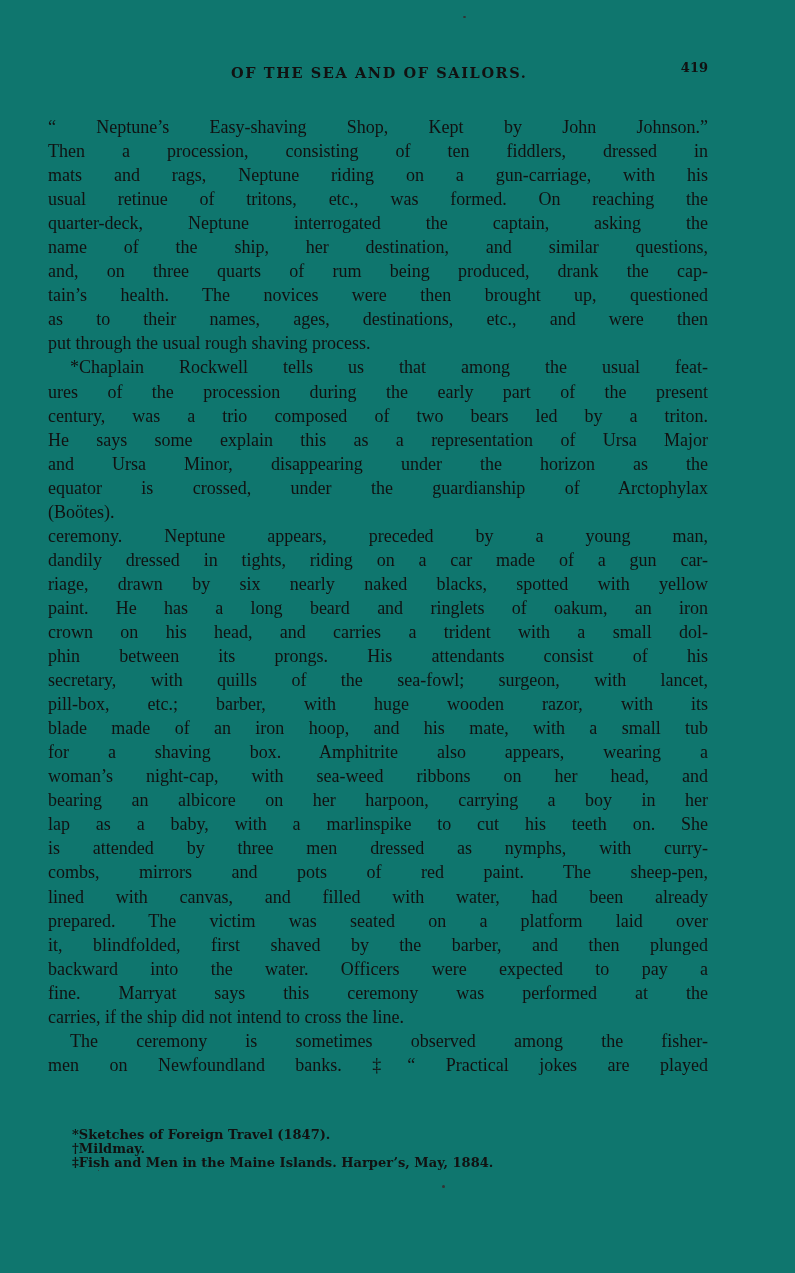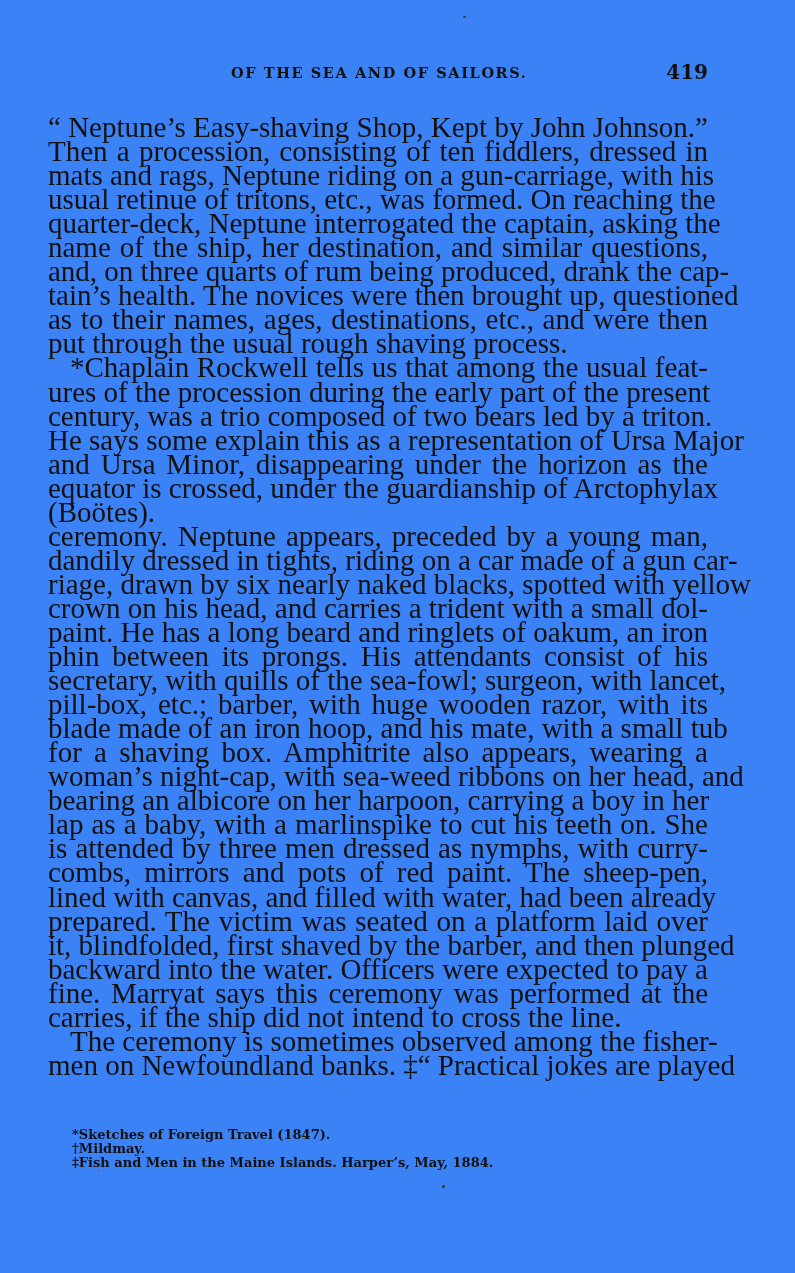--- a/index.html
+++ b/index.html
@@ -1,21 +1,21 @@
 <!DOCTYPE html>
 <html><head>
 <meta charset="utf-8">
 <style>
   html, body { margin: 0; padding: 0; background: #ffffff; }
   body { width: 795px; height: 1273px; position: relative; overflow: hidden; }
-  .page { position: absolute; left: 0; top: 0; width: 795px; height: 1273px; background: #3b82f6; }
+  .page { position: absolute; left: 0; top: 0; width: 795px; height: 1273px; background: #0f766e; }
   .header { position: absolute; top: 60px; left: 48px; width: 660px; height: 26px; }
   .running-title { position: absolute; left: 183px; top: 4px; font-family: "DejaVu Serif", serif; font-weight: bold; font-size: 14.5px; letter-spacing: 1.6px; color: #111; }
-  .page-number { position: absolute; right: 0; top: 0; font-family: "DejaVu Serif", serif; font-weight: bold; font-size: 20px; color: #111; }
-  .body-text { position: absolute; left: 48px; top: 115px; width: 660px; font-family: "Liberation Serif", serif; font-size: 29px; line-height: 24.05px; color: #111; }
+  .page-number { position: absolute; right: 0; top: 0; font-family: "DejaVu Serif", serif; font-weight: bold; font-size: 13px; color: #111; }
+  .body-text { position: absolute; left: 48px; top: 115px; width: 660px; font-family: "Liberation Serif", serif; font-size: 18px; line-height: 24.05px; color: #111; }
   .line { display: block; height: 24.05px; white-space: nowrap; text-align: justify; text-align-last: justify; overflow: visible; }
   .line.last { text-align-last: left; }
   .line.indent { padding-left: 22px; }
   .italic { }
   .footnotes { position: absolute; left: 72px; top: 1128px; font-family: "DejaVu Serif", serif; font-weight: bold; font-size: 13px; line-height: 14px; color: #111; }
   .fn { display: block; white-space: nowrap; }
   .speck { position: absolute; background: #333; border-radius: 50%; }
 </style>
 </head>
 <body>
@@ -41,22 +41,22 @@
     <span class="line indent">*Chaplain Rockwell tells us that among the usual feat-</span>
     <span class="line">ures of the procession during the early part of the present</span>
     <span class="line">century, was a trio composed of two bears led by a triton.</span>
     <span class="line">He says some explain this as a representation of Ursa Major</span>
     <span class="line">and Ursa Minor, disappearing under the horizon as the</span>
     <span class="line">equator is crossed, under the guardianship of Arctophylax</span>
     <span class="line last">(Boötes).</span>
     <span class="line">ceremony.  Neptune appears, preceded by a young man,</span>
     <span class="line">dandily dressed in tights, riding on a car made of a gun car-</span>
     <span class="line">riage, drawn by six nearly naked blacks, spotted with yellow</span>
+    <span class="line">paint.  He has a long beard and ringlets of oakum, an iron</span>
     <span class="line">crown on his head, and carries a trident with a small dol-</span>
-    <span class="line">paint.  He has a long beard and ringlets of oakum, an iron</span>
     <span class="line">phin between its prongs.  His attendants consist of his</span>
     <span class="line">secretary, with quills of the sea-fowl; surgeon, with lancet,</span>
     <span class="line">pill-box, etc.; barber, with huge wooden razor, with its</span>
     <span class="line">blade made of an iron hoop, and his mate, with a small tub</span>
     <span class="line">for a shaving box.  Amphitrite also appears, wearing a</span>
     <span class="line">woman’s night-cap, with sea-weed ribbons on her head, and</span>
     <span class="line">bearing an albicore on her harpoon, carrying a boy in her</span>
     <span class="line">lap as a baby, with a marlinspike to cut his teeth on.  She</span>
     <span class="line">is attended by three men dressed as nymphs, with curry-</span>
     <span class="line">combs, mirrors and pots of red paint.  The sheep-pen,</span>

